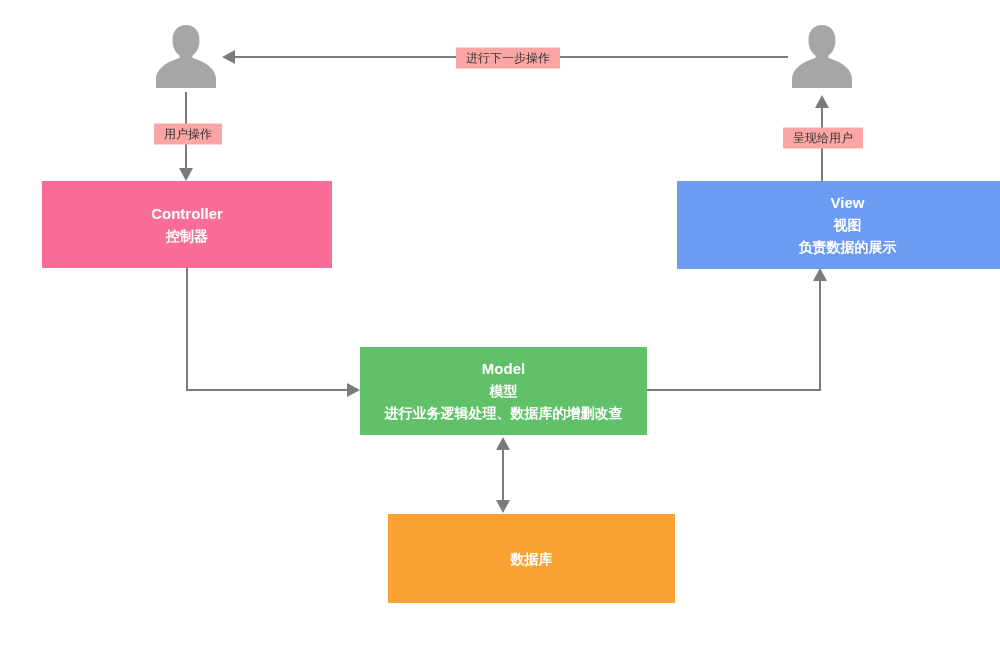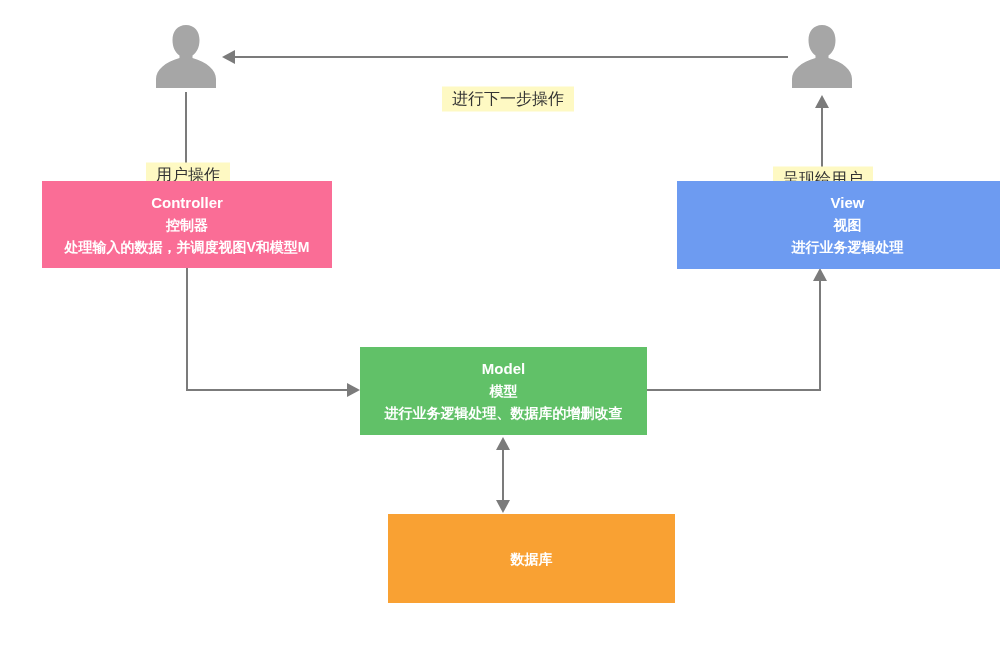--- a/index.html
+++ b/index.html
@@ -30,26 +30,25 @@
     box-sizing: border-box;
   }
   .node .node-title { font-size: 15px; }
   .node-controller { left: 42px;  top: 181px; width: 290px; height: 87px; background: #FA6D96; }
   .node-view       { left: 677px; top: 181px; width: 341px; height: 88px; background: #6D9BF1; }
   .node-model      { left: 360px; top: 347px; width: 287px; height: 88px; background: #61C168; }
   .node-database   { left: 360px; top: 514px; width: 287px; height: 89px; background: #F9A133; margin-left: 28px; }
   .line-label {
     position: absolute;
     transform: translate(-50%, -50%);
-    background: #fef9c3;
+    background: #fca5a5;
     padding: 2px 10px;
-    font-size: 16px;
+    font-size: 12px;
     color: #333333;
     white-space: nowrap;
-    margin-top: 41px;
   }
   .label-next-step  { left: 508px; top: 58px;  }
   .label-user-action { left: 188px; top: 134px; }
   .label-present    { left: 823px; top: 138px; }
   .person {
     position: absolute;
     width: 70px; height: 66px;
   }
   .person-left  { left: 151px; top: 24px; }
   .person-right { left: 787px; top: 24px; }
@@ -96,27 +95,26 @@
       C24,28.5 21.5,23 21.5,16 C21.5,7.5 26.5,1 35,1 Z"></path>
   </svg>
 
   <div class="line-label label-next-step">进行下一步操作</div>
   <div class="line-label label-user-action">用户操作</div>
   <div class="line-label label-present">呈现给用户</div>
 
   <div class="node node-controller">
     <span class="node-title">Controller</span>
     <span>控制器</span>
-    <span>处理输入的数据，并调度视图V和模型M</span>
   </div>
 
   <div class="node node-view">
     <span class="node-title">View</span>
     <span>视图</span>
-    <span>进行业务逻辑处理</span>
+    <span>负责数据的展示</span>
   </div>
 
   <div class="node node-model">
     <span class="node-title">Model</span>
     <span>模型</span>
     <span>进行业务逻辑处理、数据库的增删改查</span>
   </div>
 
   <div class="node node-database">
     <span>数据库</span>

